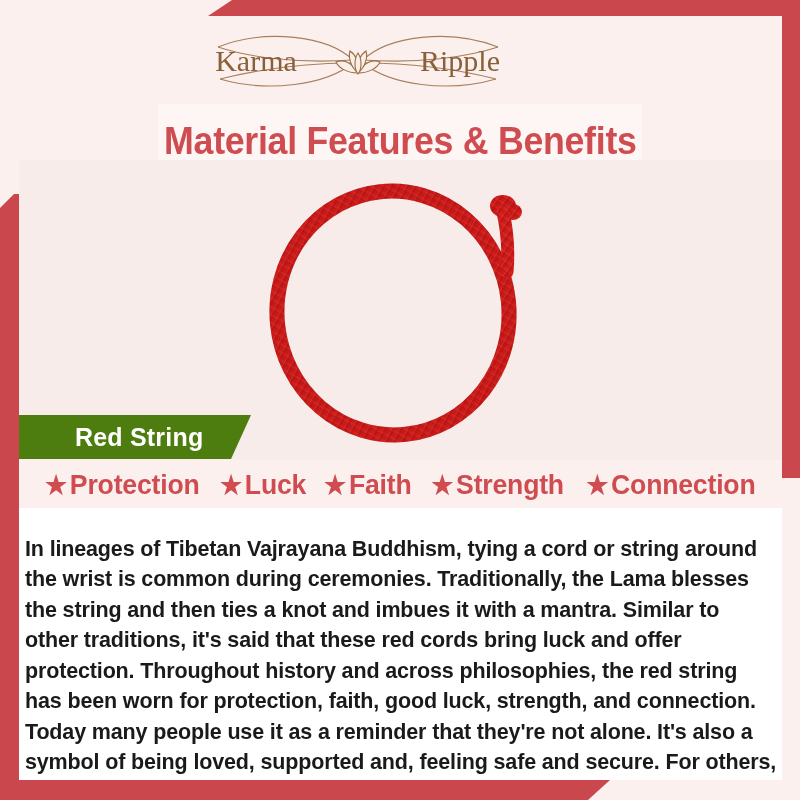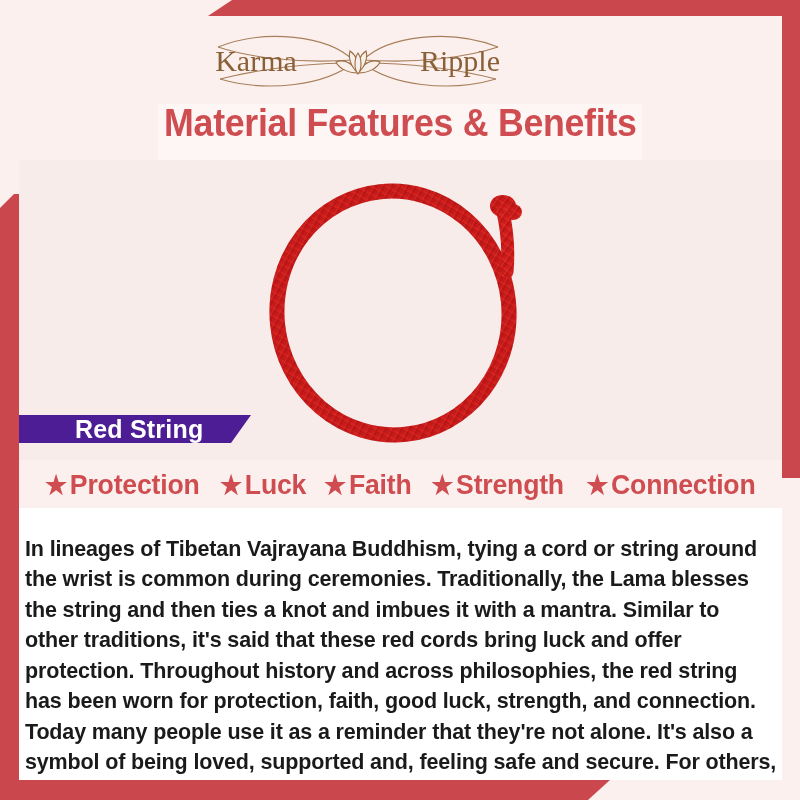--- a/index.html
+++ b/index.html
@@ -80,21 +80,21 @@
 
   
   .title-band {
     position: absolute;
     top: 104px;
     left: 158px;
     width: 484px;
     height: 56px;
     background: #fdf6f4;
     display: flex;
-    align-items: flex-start;
+    align-items: flex-end;
     justify-content: center;
     z-index: 5;
   }
   .title-text {
     font-family: "Liberation Sans Narrow", "Liberation Sans", sans-serif;
     font-weight: 700;
     font-size: 38px;
     line-height: 1;
     letter-spacing: -0.3px;
     color: #cf4c51;
@@ -119,22 +119,22 @@
     transform: translateX(-50%);
     z-index: 2;
   }
 
   
   .ribbon {
     position: absolute;
     top: 415px;
     left: 19px;
     width: 232px;
-    height: 28px;
-    background: #4c1d95;
+    height: 44px;
+    background: #4d7c0f;
     clip-path: polygon(0 0, 100% 0, calc(100% - 20px) 100%, 0 100%);
     display: flex;
     align-items: center;
     z-index: 6;
   }
   .ribbon-text {
     color: #ffffff;
     font-family: "Liberation Sans Narrow", "Liberation Sans", sans-serif;
     font-weight: 700;
     font-size: 25px;

